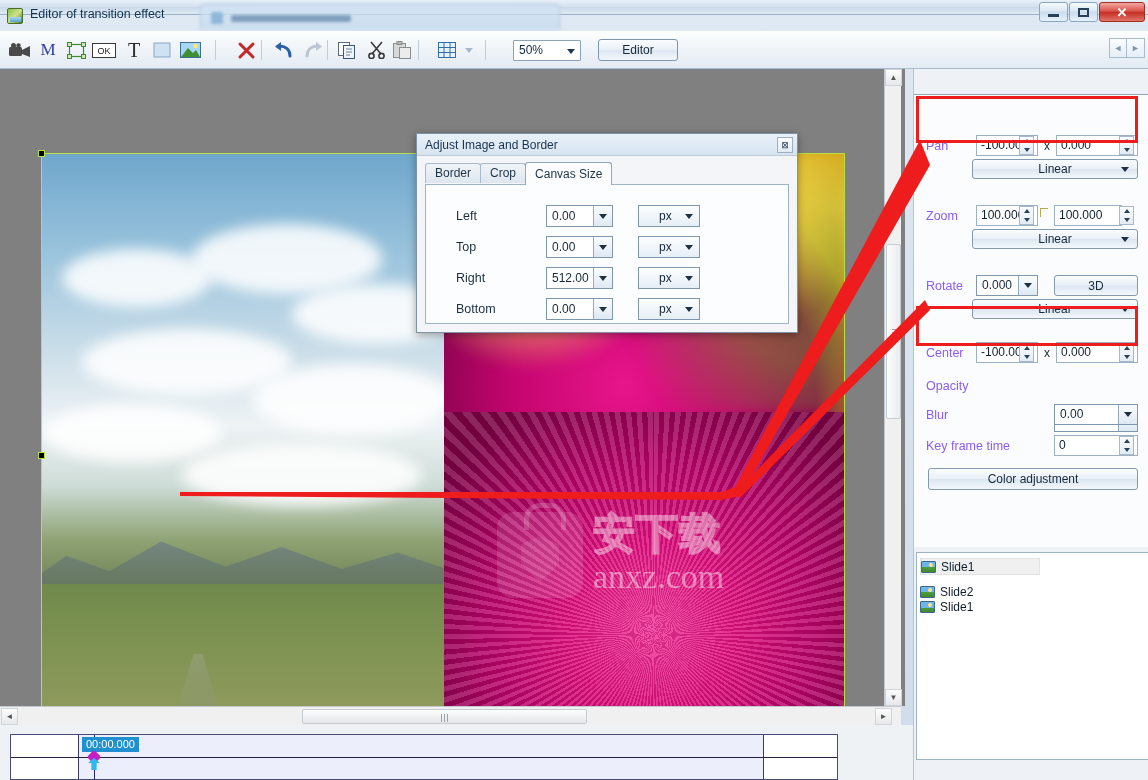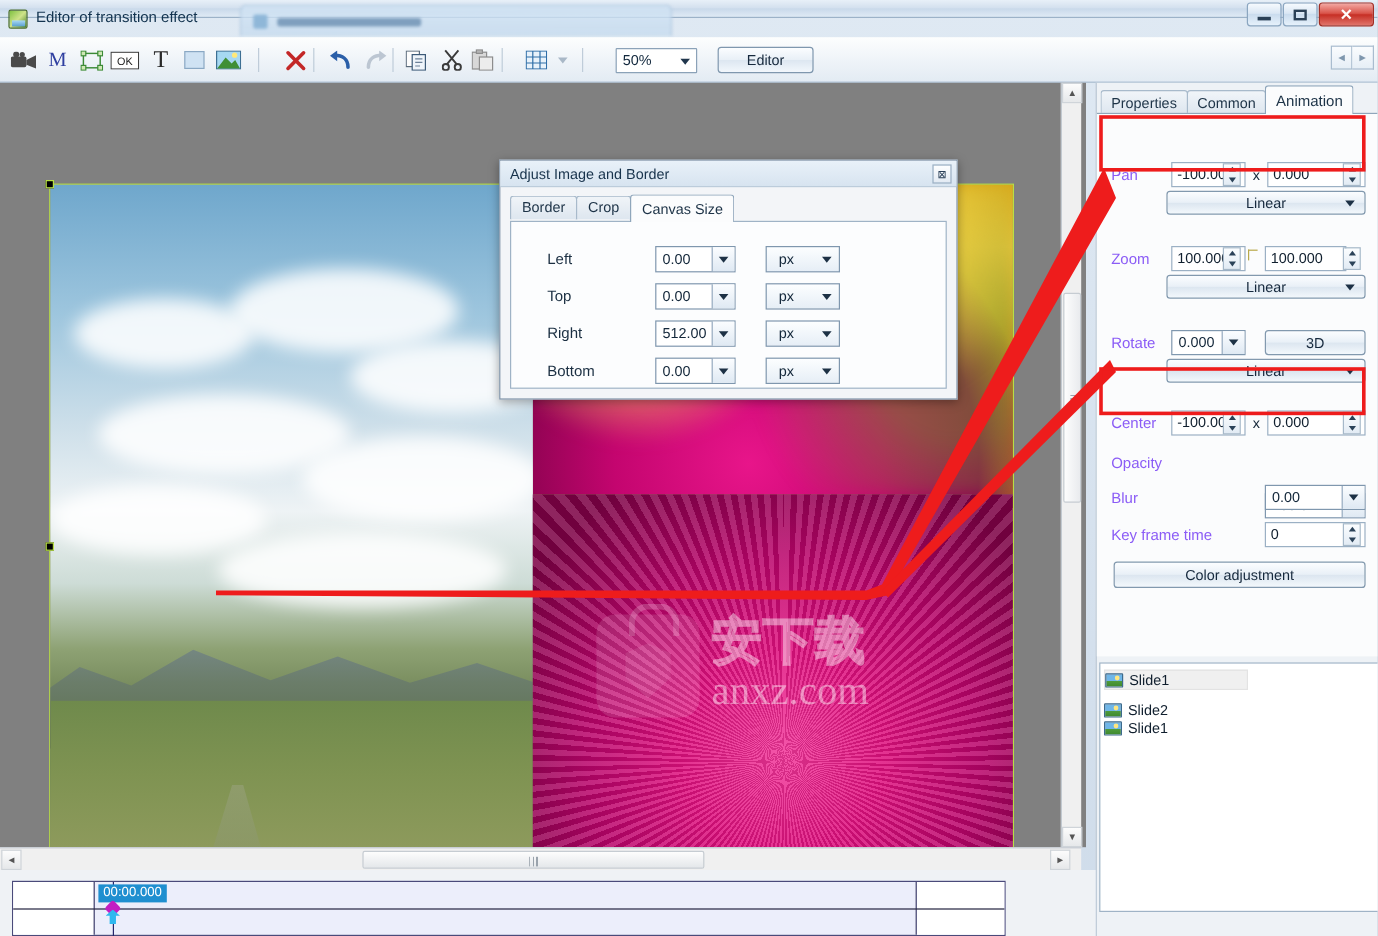--- a/index.html
+++ b/index.html
@@ -282,21 +282,21 @@
     border-left:1px solid #93a9bf;
     display:flex;align-items:center;justify-content:center;
   }
   .tri-down{
     width:0;height:0;border-left:4px solid transparent;border-right:4px solid transparent;
     border-top:5px solid #1d3145;
   }
   .unit{
     position:absolute; height:22px; width:62px; border:1px solid #7f97ae;
     background: linear-gradient(180deg,#fcfeff,#e6eef6);
-    font-size:12px; color:#13273a; padding-left:10px; line-height:20px;
+    font-size:12px; color:#13273a; padding-left:20px; line-height:20px;
   }
 
   
   .rpanel{
     position:absolute; left:913px; top:69px; width:235px; height:711px;
     background:#eef2f6; border-left:1px solid #b6c4d2;
   }
   .tabs{
     position:absolute; left:3px; top:2px; display:flex; align-items:flex-end; height:24px;
   }
@@ -662,25 +662,20 @@
           <span>px</span>
           <span style="position:absolute;right:6px;top:8px;">
               <i class="tri-down" style="display:block;"></i>
             </span>
         </div>
       </div>
     </div>
   </div>
 
   <div class="rpanel">
-    <div class="tabs">
-      <div class="tab">Properties</div>
-      <div class="tab">Common</div>
-      <div class="tab active">Animation</div>
-    </div>
 
     <div class="panel-body">
 
       <div class="plabel" style="left:12px; top:44px;">Pan</div>
       <div class="num" style="left:62px; top:40px; width:62px;">-100.000</div>
       <div class="spin" style="left:105px; top:41px;">
           <i class="up"></i>
           <i class="dn"></i>
         </div>
       <div class="xsep" style="left:130px; top:44px;">x</div>

